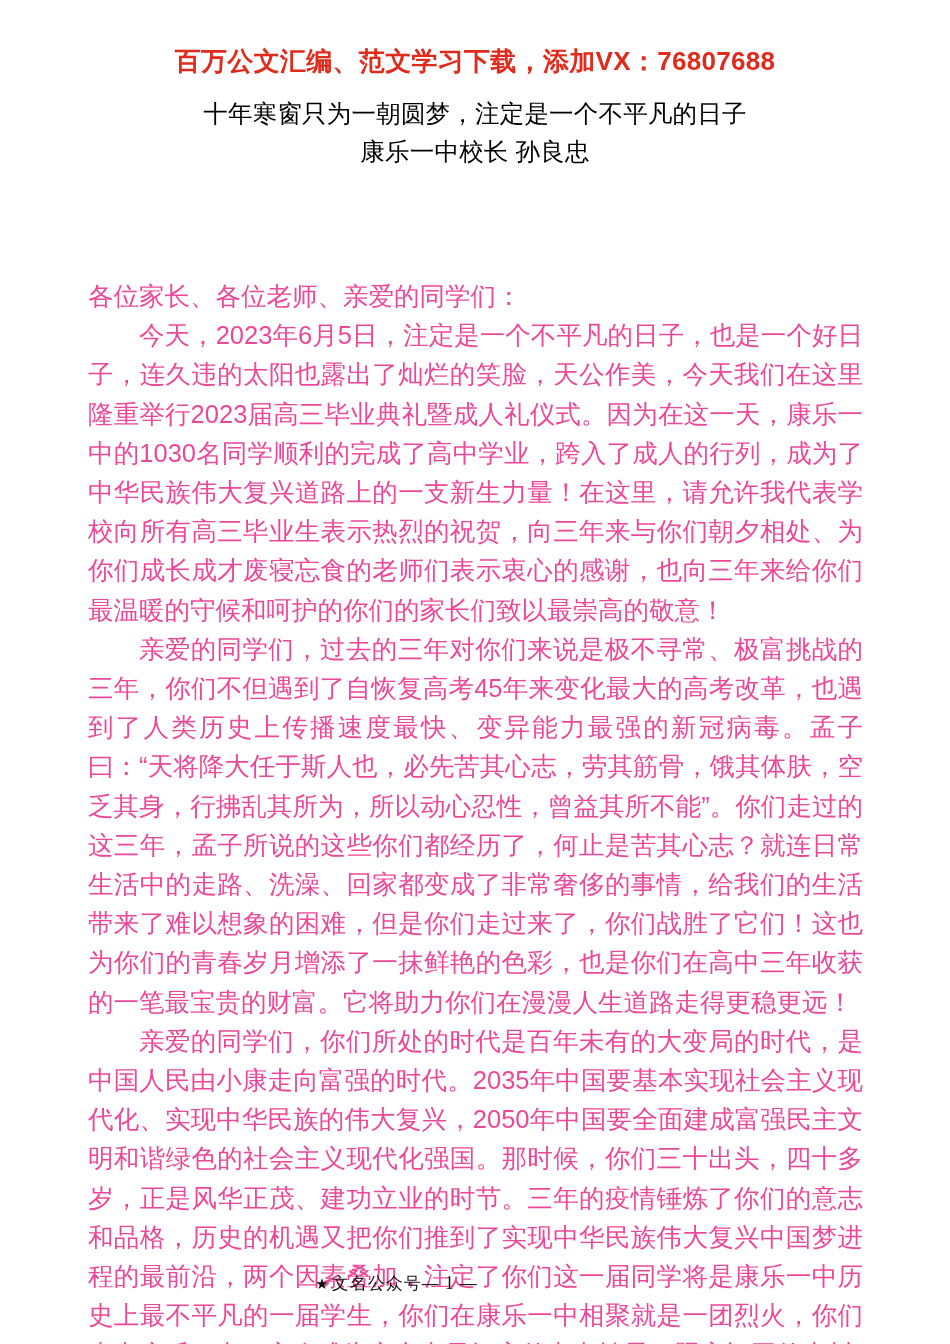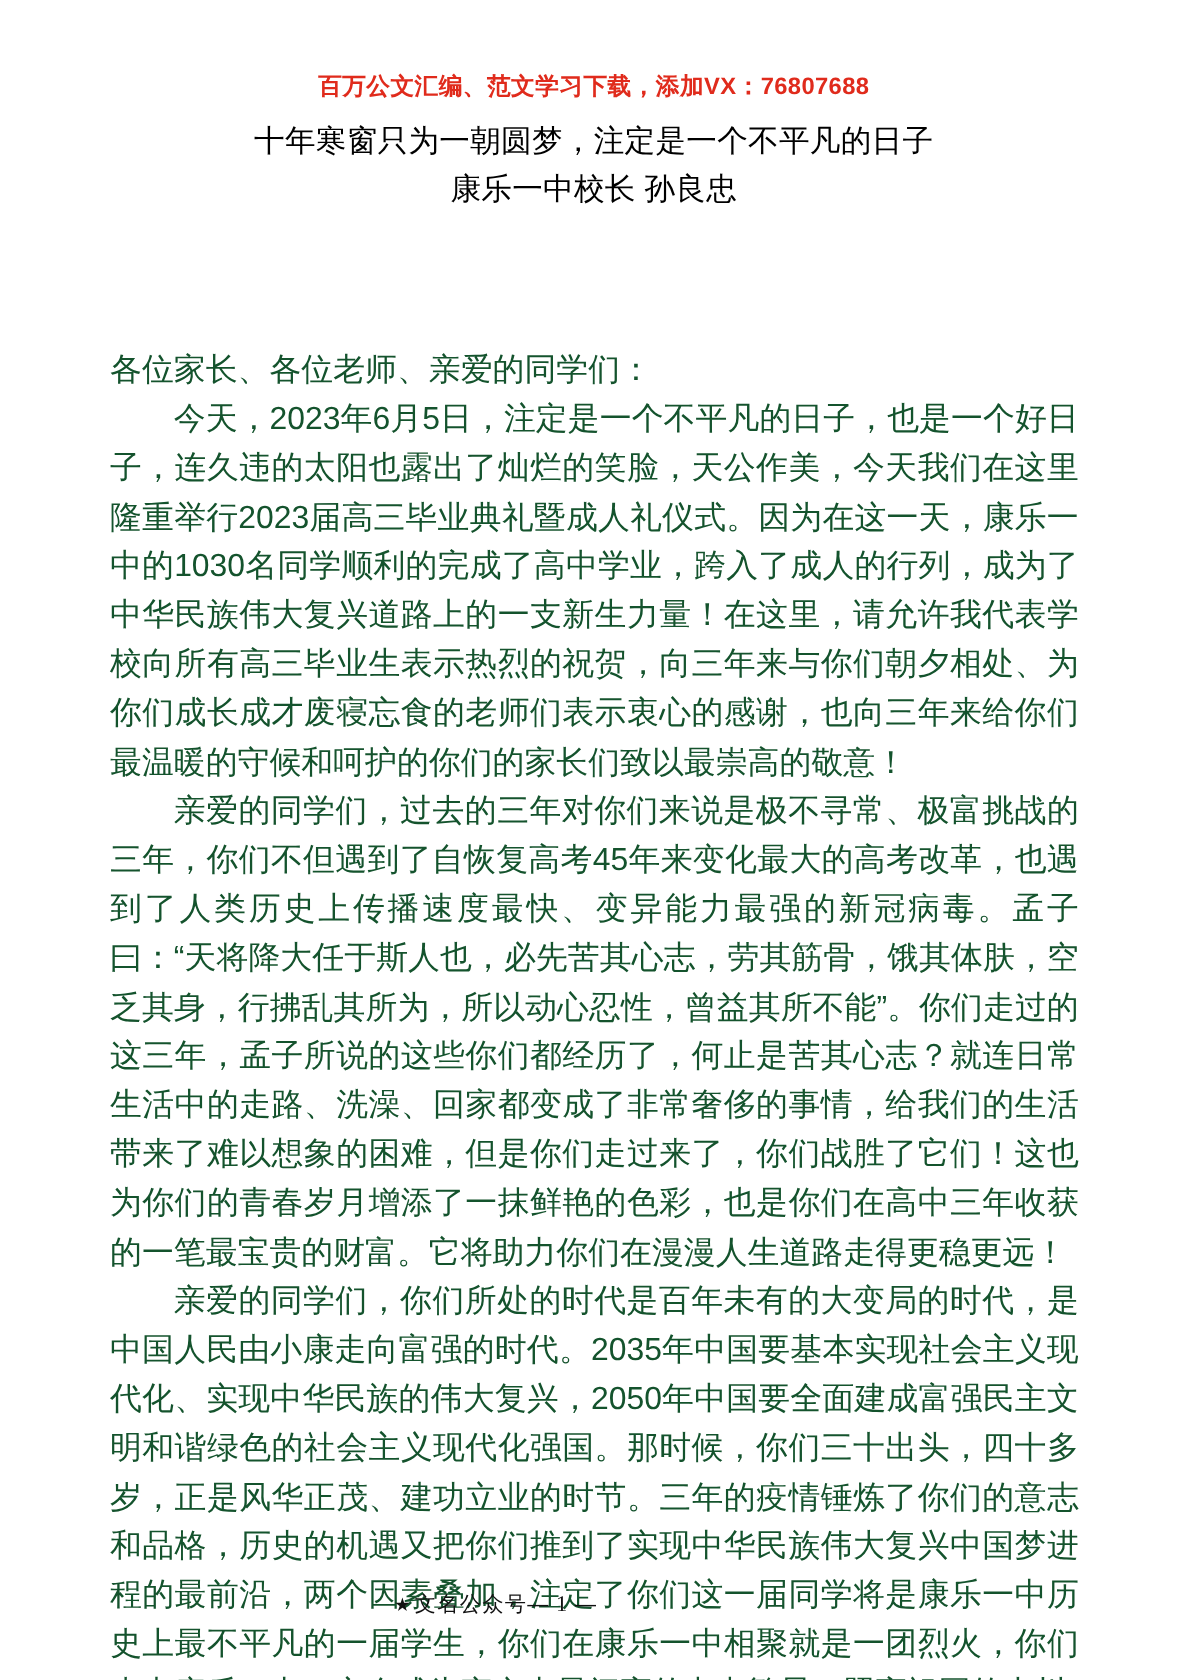--- a/index.html
+++ b/index.html
@@ -16,26 +16,26 @@
     width: 950px;
     height: 1344px;
     background: #ffffff;
     overflow: hidden;
     box-sizing: border-box;
   }
 
   
   .promo {
     position: absolute;
-    top: 56px;
+    top: 44px;
     left: 0;
     width: 950px;
     text-align: center;
     color: #e02b1c;
-    font-size: 19px;
+    font-size: 26px;
     font-weight: bold;
     letter-spacing: 0.3px;
     white-space: nowrap;
   }
 
   
   .titles {
     position: absolute;
     top: 95px;
     left: 0;
@@ -56,21 +56,21 @@
     top: 277px;
     left: 88px;
     width: 775px;
   }
   .para {
     font-size: 25.5px;
     line-height: 39.2px;
     text-align: justify;
     text-justify: inter-ideograph;
     margin: 0;
-    color: #14532d;
+    color: #ec4899;
     letter-spacing: 0px;
     word-break: break-all;
   }
   .para.indent {
     text-indent: 2em;
   }
 
   
   .footer {
     position: absolute;

